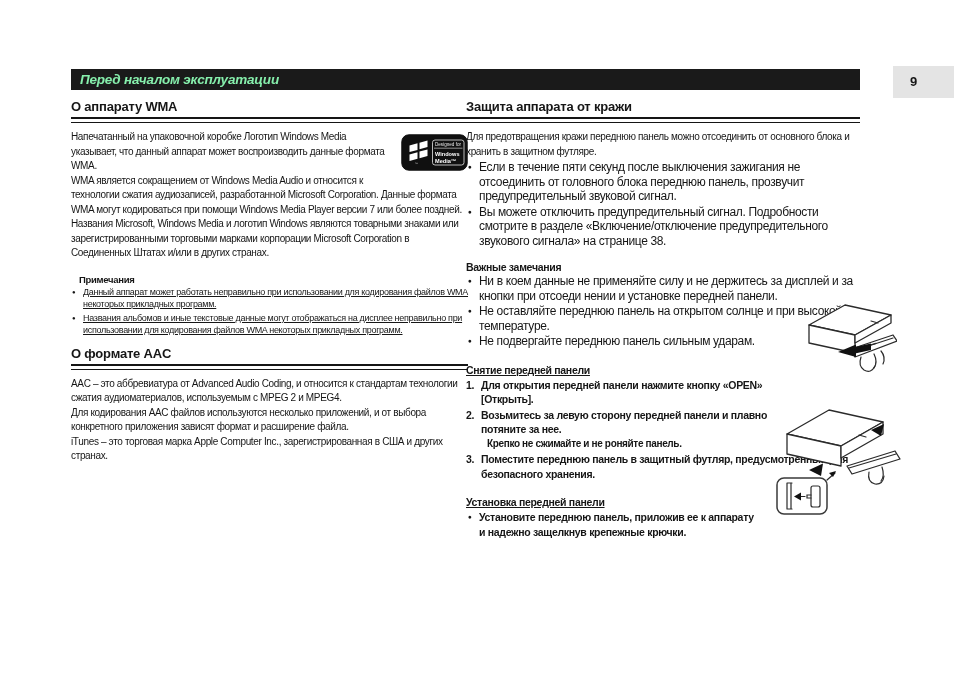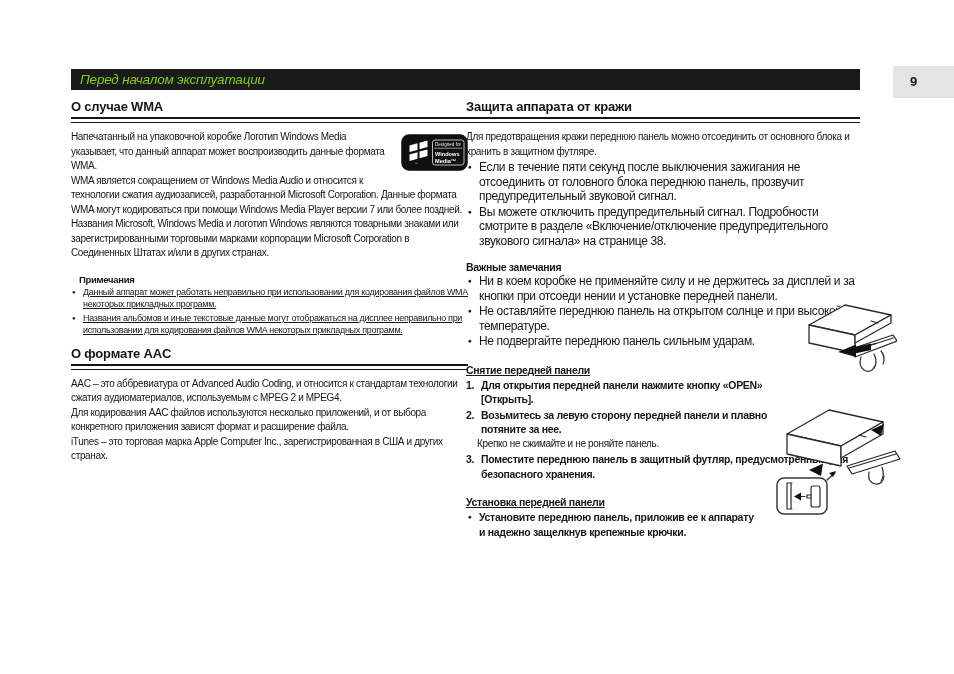--- a/index.html
+++ b/index.html
@@ -6,21 +6,21 @@
   .page{
     position:relative;width:954px;height:674px;background:#ffffff;overflow:hidden;
     font-family:"Liberation Sans","DejaVu Sans",sans-serif;color:#161616;
   }
   .col{position:absolute;top:69px;}
   .col-left{left:71px;width:397px;}
   .col-right{left:466px;width:394px;}
 
   .chapter-bar{height:21px;background:#1a1a1a;display:flex;align-items:center;
     padding:0 9px;box-sizing:border-box;}
-  .chapter-title{color:#84cc16;font-style:italic;font-weight:normal;font-size:13.5px;letter-spacing:-0.2px;}
+  .chapter-title{color:#86efac;font-style:italic;font-weight:bold;font-size:13.5px;letter-spacing:-0.2px;}
 
   .pagenum-box{position:absolute;left:893px;top:66px;width:61px;height:32px;background:#e4e4e4;}
   .pagenum{font-size:13px;font-weight:bold;line-height:32px;padding-left:17px;display:block;}
 
   h2.section-title{font-size:13px;font-weight:bold;margin:9px 0 3px 0;letter-spacing:-0.2px;}
   .dbl-rule{border-top:2.5px solid #151515;border-bottom:1.5px solid #151515;height:3px;margin-bottom:7px;}
 
   .body-text{font-size:10px;line-height:14.5px;letter-spacing:-0.35px;margin:0;}
   .wm-logo{float:right;width:67px;height:37px;margin:4px 0 4px 9px;}
 
@@ -32,21 +32,21 @@
 
   .b-item{font-size:12px;line-height:14.5px;letter-spacing:-0.35px;position:relative;padding-left:13px;margin-top:1px;}
   .b-item::before{content:"●";position:absolute;left:2px;top:0;font-size:6.5px;}
 
   .imp-title{font-size:10.5px;font-weight:bold;margin-top:13px;letter-spacing:-0.3px;}
 
   .sub-title{font-size:10.5px;font-weight:bold;text-decoration:underline;margin:15px 0 2px 0;letter-spacing:-0.3px;}
   .step{display:flex;font-weight:bold;font-size:10.5px;line-height:14.5px;letter-spacing:-0.3px;margin-top:1px;}
   .step .num{flex:none;width:15px;}
   .step.narrow{padding-right:88px;}
-  .step-note{font-weight:normal;font-size:10px;line-height:14.5px;letter-spacing:-0.35px;margin-left:11px;}
+  .step-note{font-weight:bold;font-size:10px;line-height:14.5px;letter-spacing:-0.35px;margin-left:21px;}
   .b-item.bold{font-weight:bold;font-size:10.5px;letter-spacing:-0.3px;}
   .install-narrow{padding-right:98px;}
 
   .illus{position:absolute;}
   #illus-detach{left:801px;top:299px;}
   #illus-attach{left:783px;top:404px;}
   #illus-inset{left:775px;top:470px;}
 
   svg .ln{fill:#ffffff;stroke:#2b2b2b;stroke-width:1.3;stroke-linejoin:round;}
   svg .st{fill:none;stroke:#2b2b2b;stroke-width:1.2;stroke-linecap:round;}
@@ -59,21 +59,21 @@
 
   <div class="pagenum-box">
     <span class="pagenum">9</span>
   </div>
 
   <div class="col col-left">
     <div class="chapter-bar">
       <span class="chapter-title">Перед началом эксплуатации</span>
     </div>
 
-    <h2 class="section-title">О случае WMA</h2>
+    <h2 class="section-title">О аппарату WMA</h2>
     <div class="dbl-rule"></div>
 
     <div>
       <svg class="wm-logo" viewBox="0 0 67 37">
         <rect x="0.8" y="0.8" width="65.4" height="35.4" rx="7" fill="#101010" stroke="#101010"></rect>
         <g>
           <path d="M8.5,11.5 l8,-2.2 v6.6 l-8,2.2 z" fill="#fff"></path>
           <path d="M18.5,8.7 l8,-2.2 v6.6 l-8,2.2 z" fill="#fff"></path>
           <path d="M8.5,20.4 l8,-2.2 v6.6 l-8,2.2 z" fill="#fff"></path>
           <path d="M18.5,17.6 l8,-2.2 v6.6 l-8,2.2 z" fill="#fff"></path>
@@ -105,21 +105,21 @@
     <div class="chapter-bar"></div>
 
     <h2 class="section-title">Защита аппарата от кражи</h2>
     <div class="dbl-rule"></div>
 
     <p class="body-text">Для предотвращения кражи переднюю панель можно отсоединить от основного блока и хранить в защитном футляре.</p>
     <div class="b-item">Если в течение пяти секунд после выключения зажигания не отсоединить от головного блока переднюю панель, прозвучит предупредительный звуковой сигнал.</div>
     <div class="b-item">Вы можете отключить предупредительный сигнал. Подробности смотрите в разделе «Включение/отключение предупредительного звукового сигнала» на странице 38.</div>
 
     <div class="imp-title">Важные замечания</div>
-    <div class="b-item">Ни в коем коробке не применяйте силу и не держитесь за дисплей и за кнопки при отсоеди нении и установке передней панели.</div>
+    <div class="b-item">Ни в коем данные не применяйте силу и не держитесь за дисплей и за кнопки при отсоеди нении и установке передней панели.</div>
     <div class="b-item">Не оставляйте переднюю панель на открытом солнце и при высокой температуре.</div>
     <div class="b-item">Не подвергайте переднюю панель сильным ударам.</div>
 
     <div class="sub-title">Снятие передней панели</div>
     <div class="step narrow">
       <span class="num">1.</span>
       <span>Для открытия передней панели нажмите кнопку «OPEN» [Открыть].</span>
     </div>
     <div class="step narrow">
       <span class="num">2.</span>

